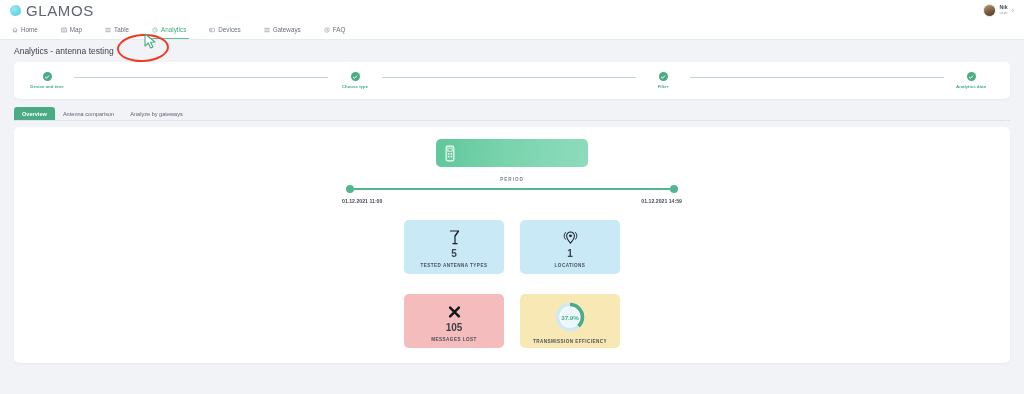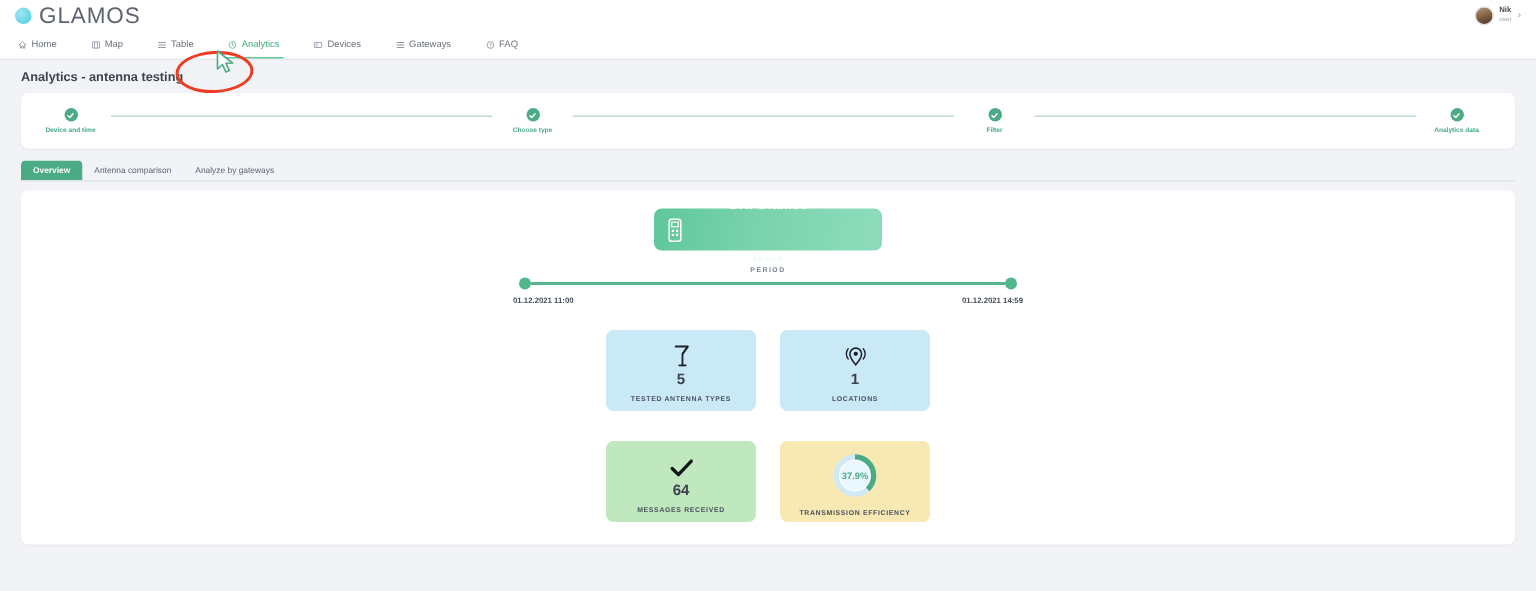--- a/index.html
+++ b/index.html
@@ -65,21 +65,21 @@
     border: 2.2px solid #ee3b23; border-radius: 50%;
     pointer-events: none;
     transform: rotate(-3deg);
   }
   .cursor-arrow { position: absolute; left: 143px; top: 13px; pointer-events:none; }
 
   
   .page-title-bar {
     height: 21px; display: flex; align-items: center; padding: 0 14px;
   }
-  .page-title { font-size: 8.5px; font-weight: 700; color: #3d424e; }
+  .page-title { font-size: 8.5px; font-weight: 400; color: #3d424e; }
 
   
   .stepper-card {
     margin: 1px 14px 0 14px; background: #fff;
     border-radius: 5px; height: 37px;
     display: flex; align-items: center;
     box-shadow: 0 1px 2px rgba(30,40,60,.05);
   }
   .stepper { display: flex; width: 100%; padding: 0 6px; }
   .step { flex: 1; display: flex; align-items: center; position: relative; }
@@ -381,30 +381,30 @@
         </svg>
       </span>
       <span class="kpi-value">1</span>
       <span class="kpi-label">LOCATIONS</span>
     </div>
 
   </div>
 
   <div class="kpi-row second">
 
-    <div class="kpi-card green">
+
+    <div class="kpi-card red">
       <span class="kpi-icon">
-        <svg width="17" height="14" viewBox="0 0 20 16">
-          <path d="M2.5 8.4 L7.4 13.2 L17.5 2.6" fill="none" stroke="#111418" stroke-width="2.6" stroke-linecap="round" stroke-linejoin="round"></path>
+        <svg width="15" height="14" viewBox="0 0 16 16">
+          <path d="M3 3 L13 13 M13 3 L3 13" fill="none" stroke="#111418" stroke-width="2.8" stroke-linecap="round"></path>
         </svg>
       </span>
-      <span class="kpi-value">64</span>
-      <span class="kpi-label">MESSAGES RECEIVED</span>
-    </div>
-
+      <span class="kpi-value">105</span>
+      <span class="kpi-label">MESSAGES LOST</span>
+    </div>
 
     <div class="kpi-card yellow">
       <span class="donut-wrap">
         <svg width="32" height="32" viewBox="0 0 36 36">
           <circle cx="18" cy="18" r="15" fill="#ffffff"></circle>
           <circle cx="18" cy="18" r="14" fill="none" stroke="#cfe9f5" stroke-width="4"></circle>
           <circle cx="18" cy="18" r="14" fill="none" stroke="#4aab84" stroke-width="4" stroke-dasharray="33.3 54.6" stroke-dashoffset="0" transform="rotate(-90 18 18)" stroke-linecap="butt"></circle>
           <circle cx="18" cy="18" r="11.2" fill="#eaf7fc"></circle>
         </svg>
         <span class="donut-text">37.9%</span>

